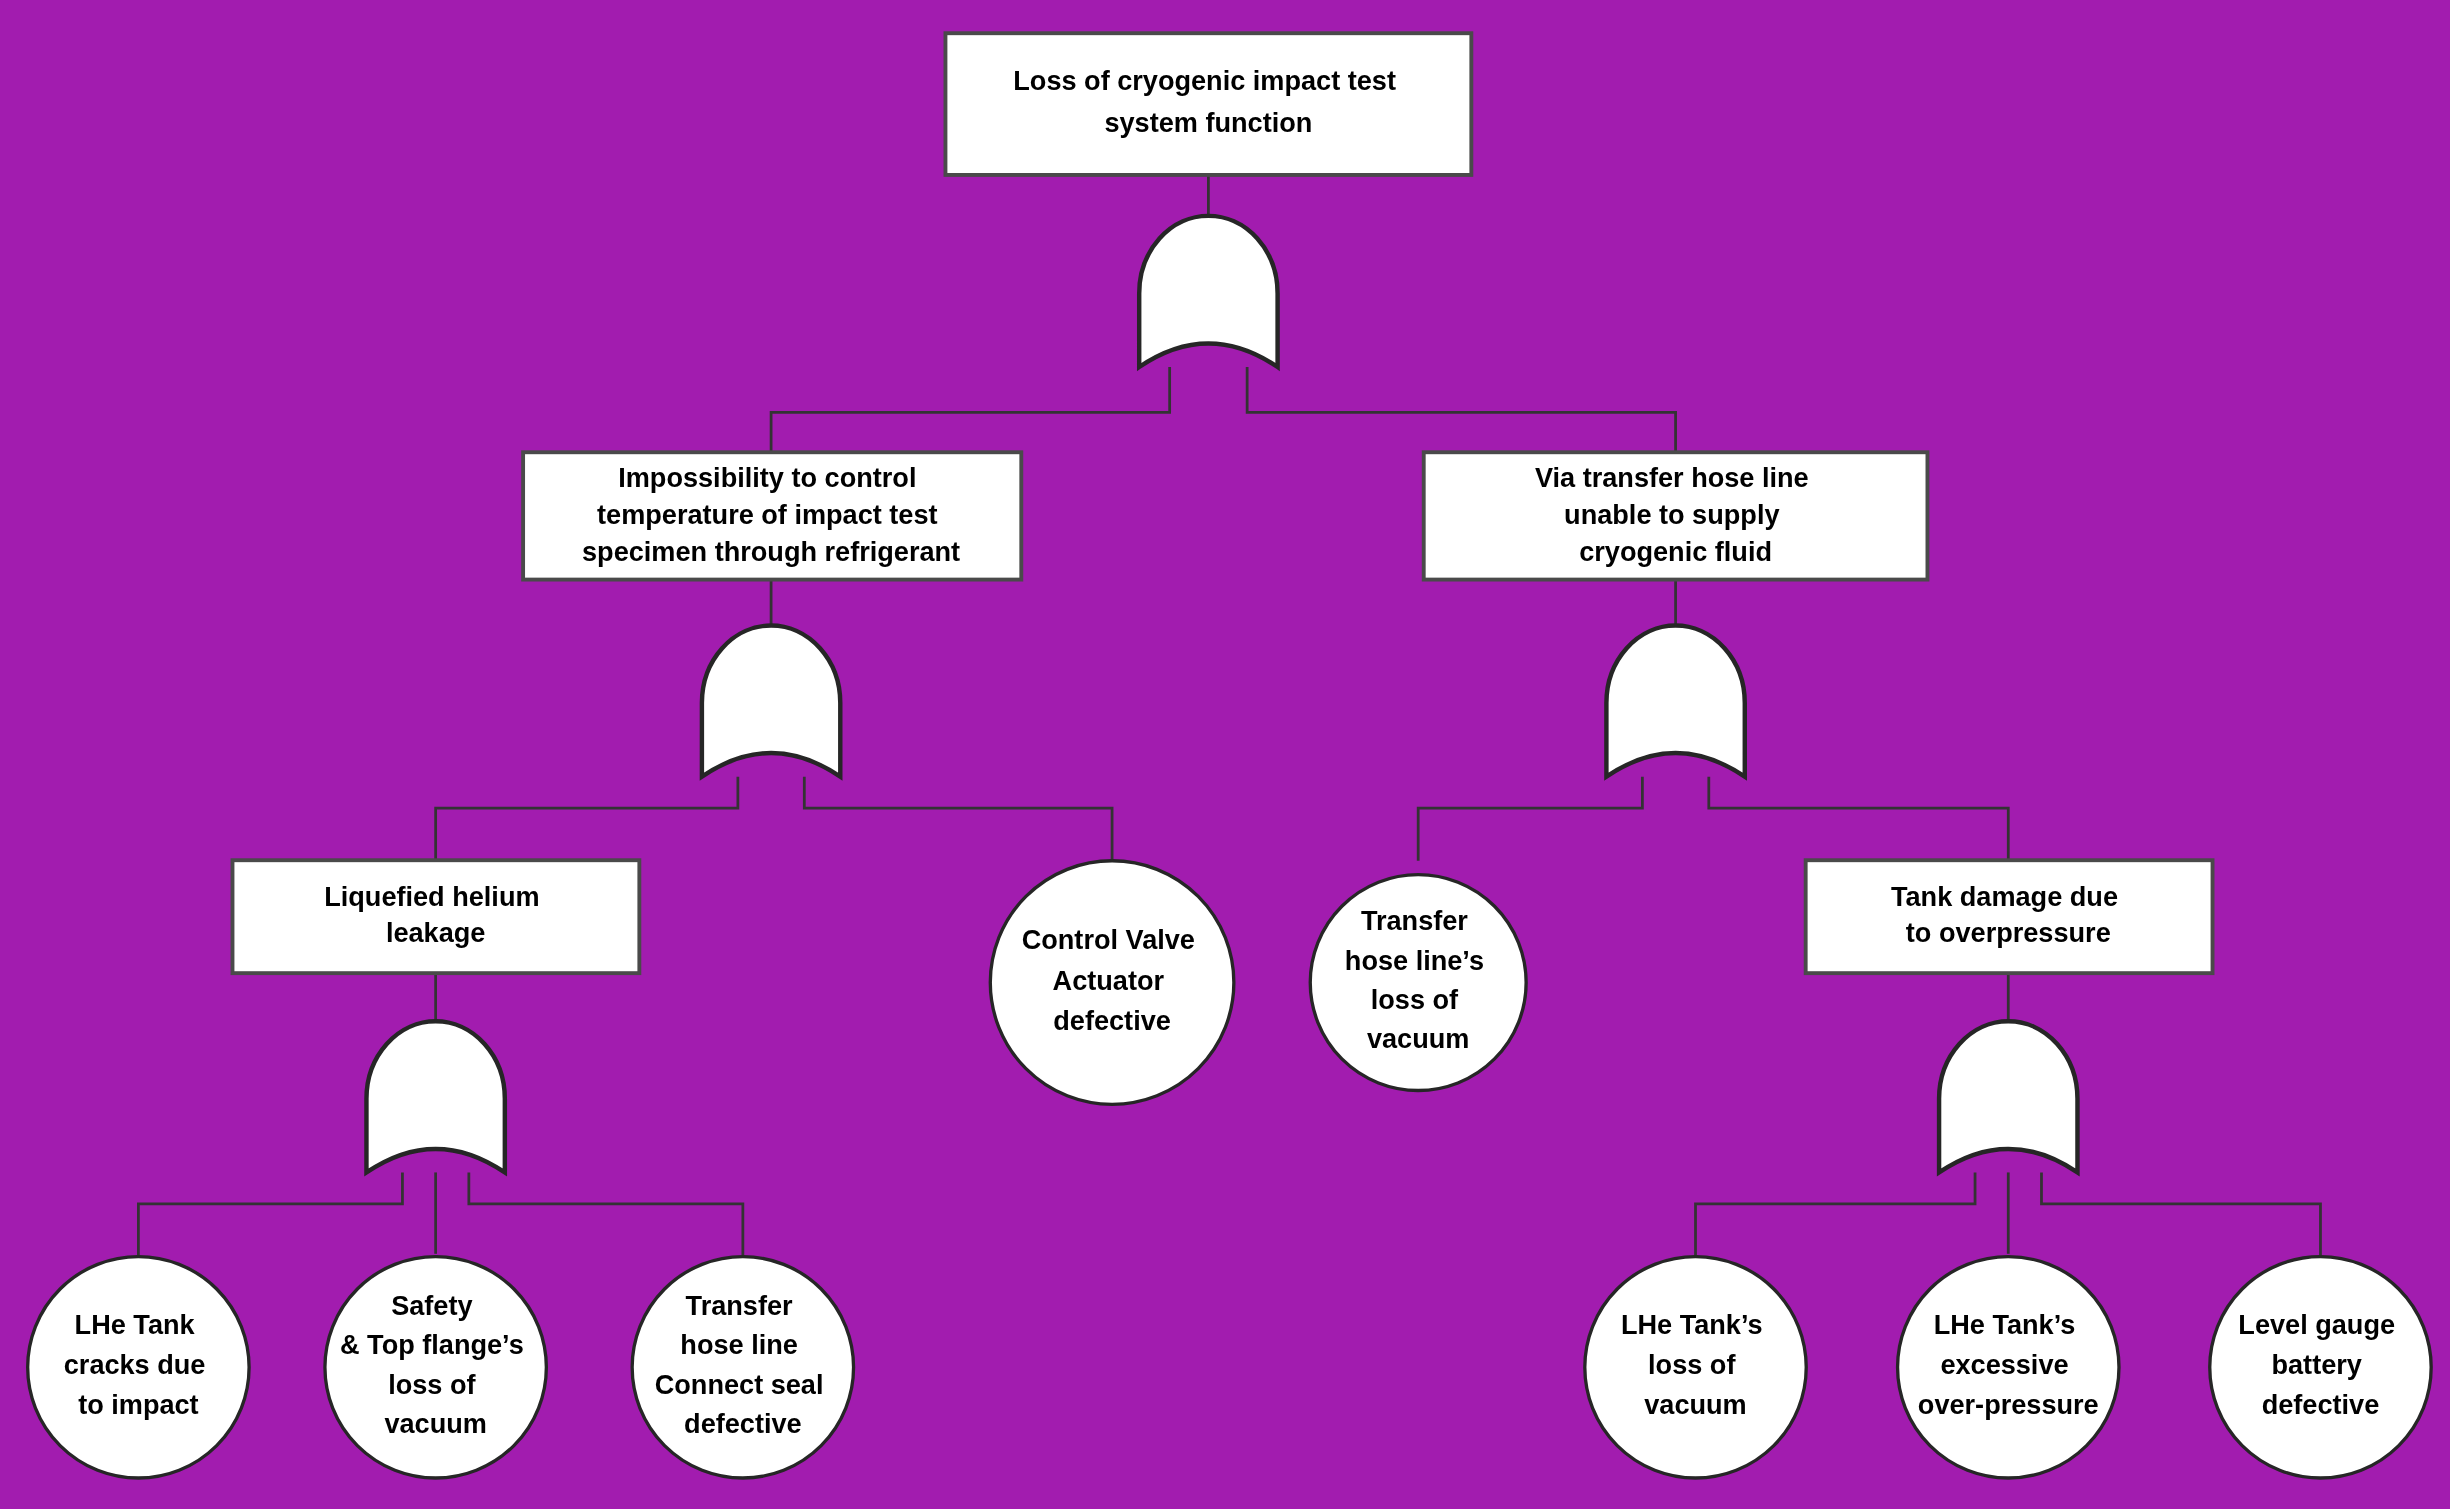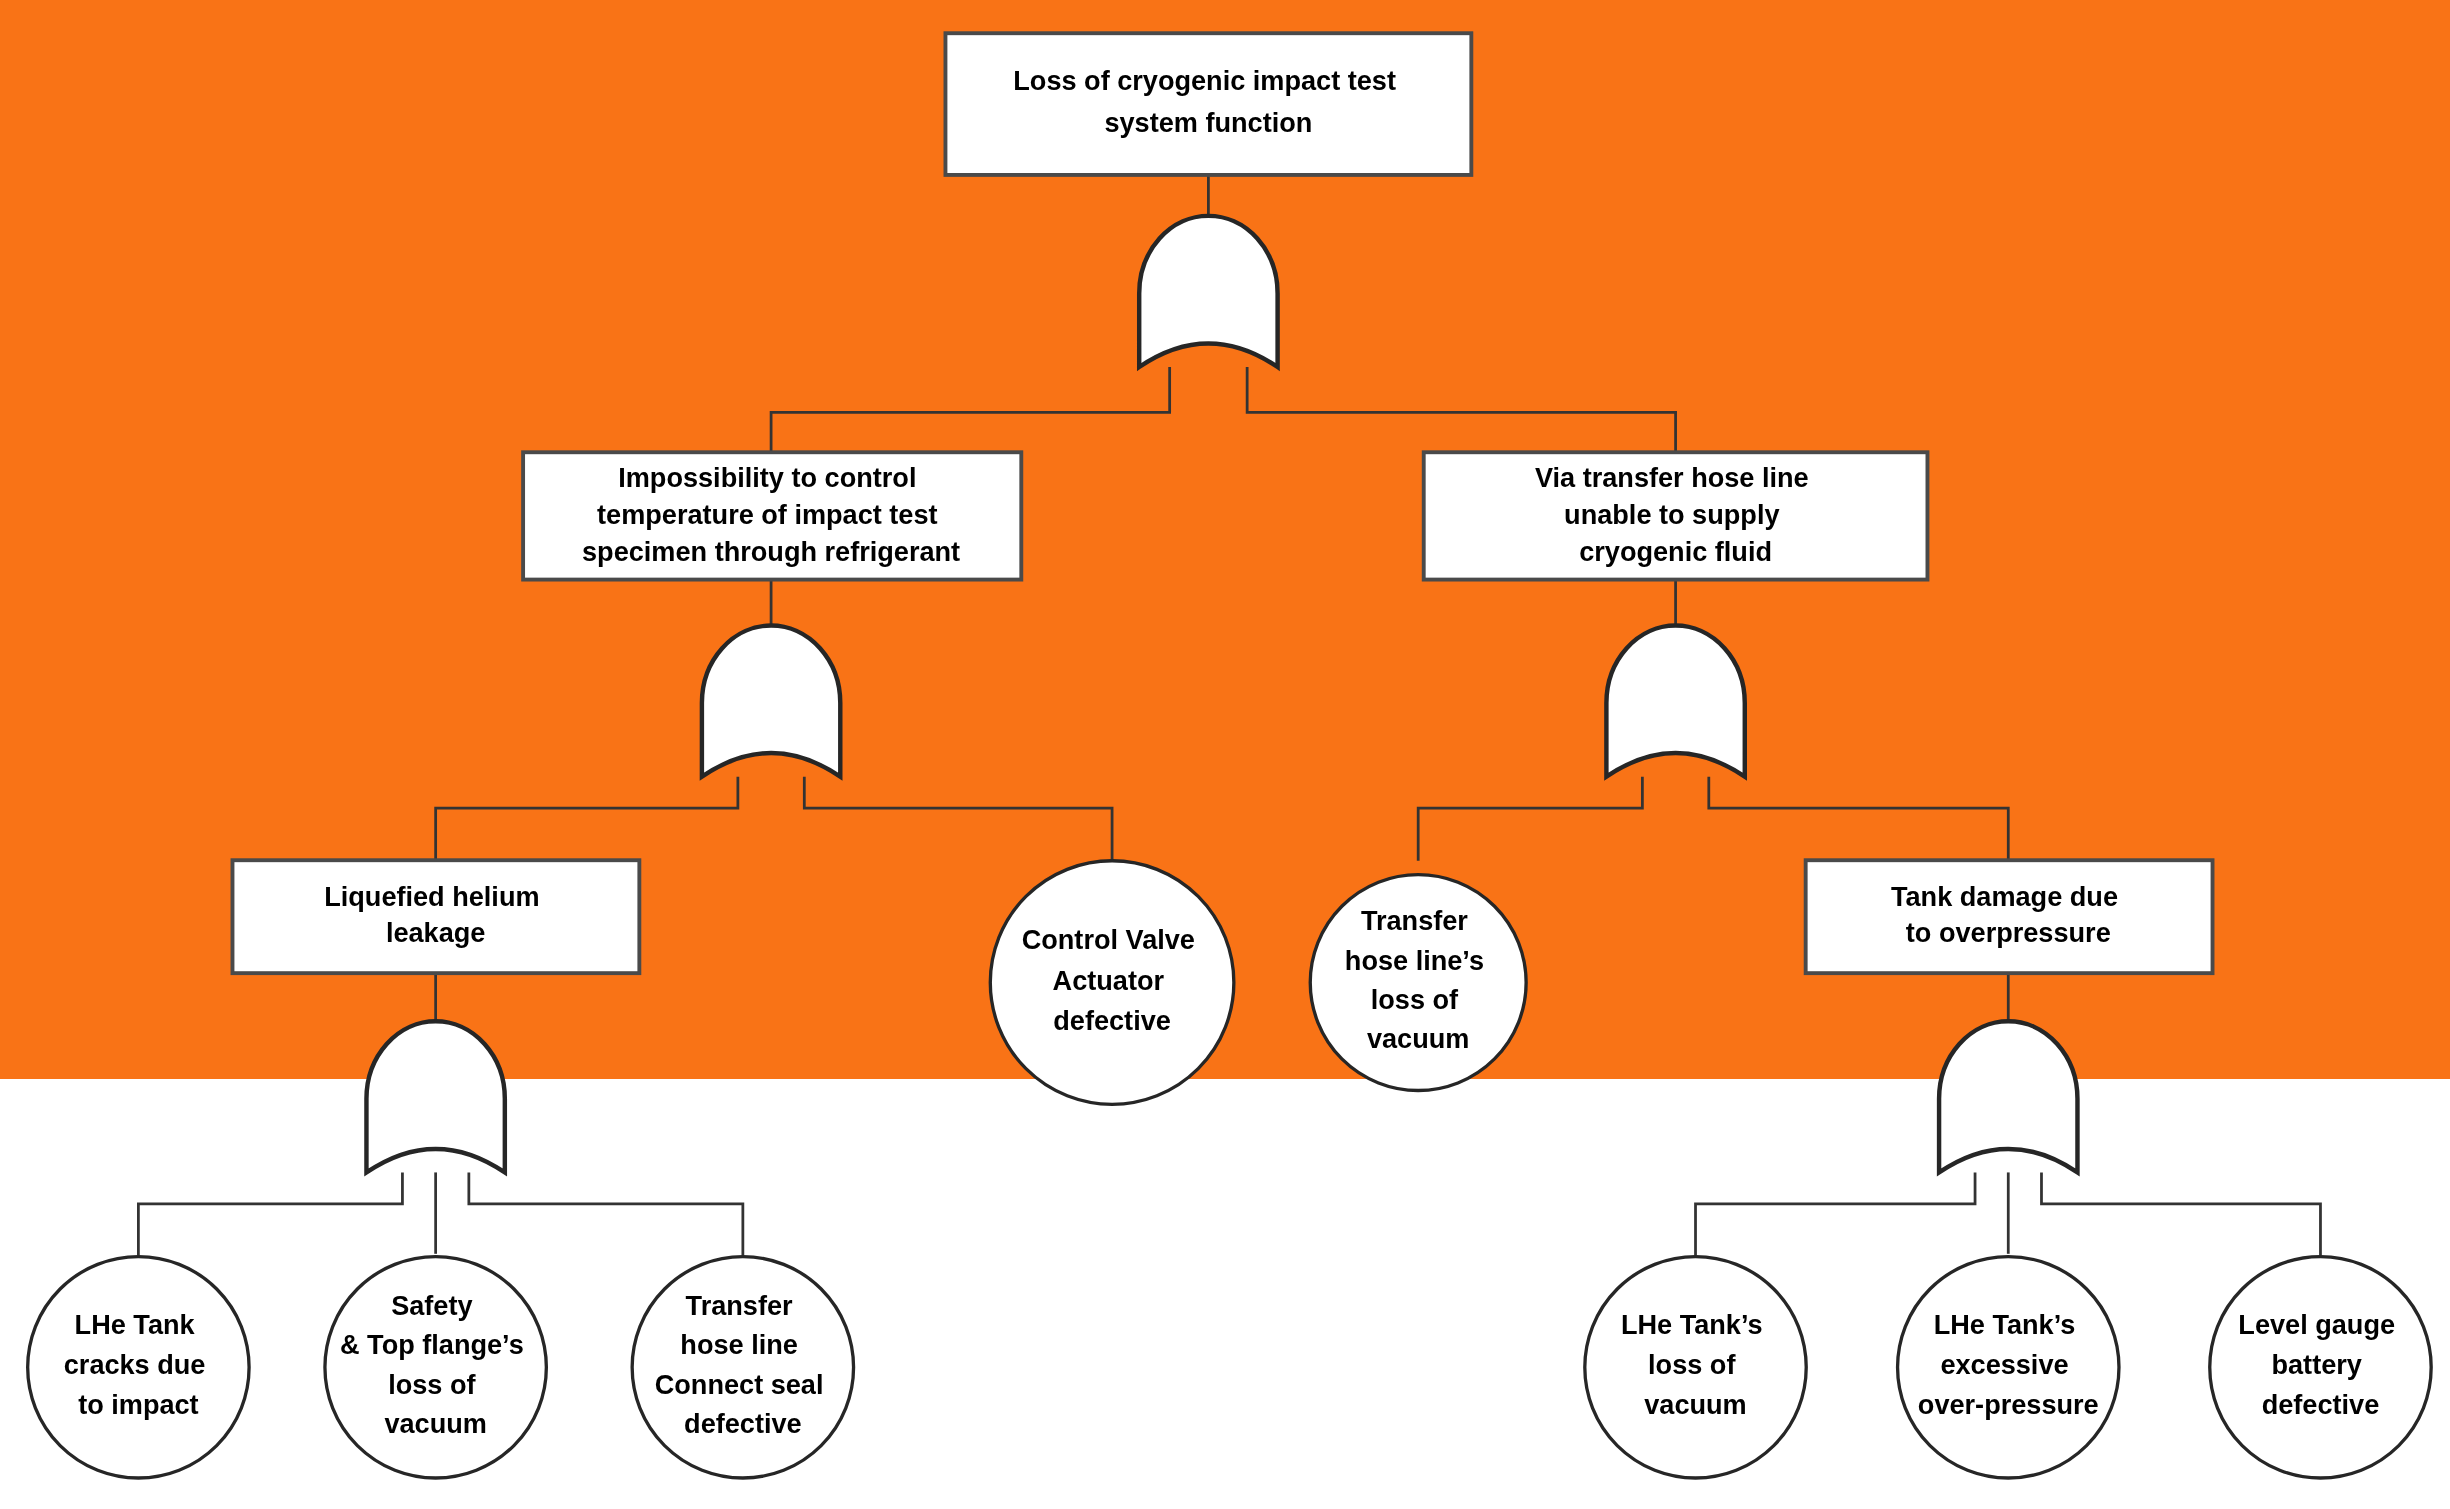--- a/index.html
+++ b/index.html
@@ -1,21 +1,21 @@
 <!DOCTYPE html>
 <html style="font-size:8.9px"><head>
 <meta charset="utf-8">
 <style>
   html,body{margin:0;padding:0;background:#ffffff;}
   body{
     width:2450px;height:1509px;
     font-family:"Liberation Sans","DejaVu Sans",sans-serif;
     overflow:hidden;
   }
-  #stage{position:relative;width:2450px;height:1079px;background:#f97316;text-align:center;}
+  #stage{position:relative;width:2450px;height:1509px;background:#a21caf;text-align:center;}
   svg#tree{position:absolute;left:0;top:0;width:2450px;height:1509px;display:block;}
   .edge{fill:none;stroke:#333333;stroke-width:5;}
   .gate{fill:#ffffff;stroke:#262626;stroke-width:8;stroke-linejoin:miter;}
   .boxshape{fill:#ffffff;stroke:#4a4a4a;stroke-width:7;}
   .circshape{fill:#ffffff;stroke:#262626;stroke-width:6;}
   .lbl{
     font-family:"Liberation Sans","DejaVu Sans",sans-serif;
     font-weight:bold;fill:#000000;
     text-anchor:middle;
     dominant-baseline:middle;

